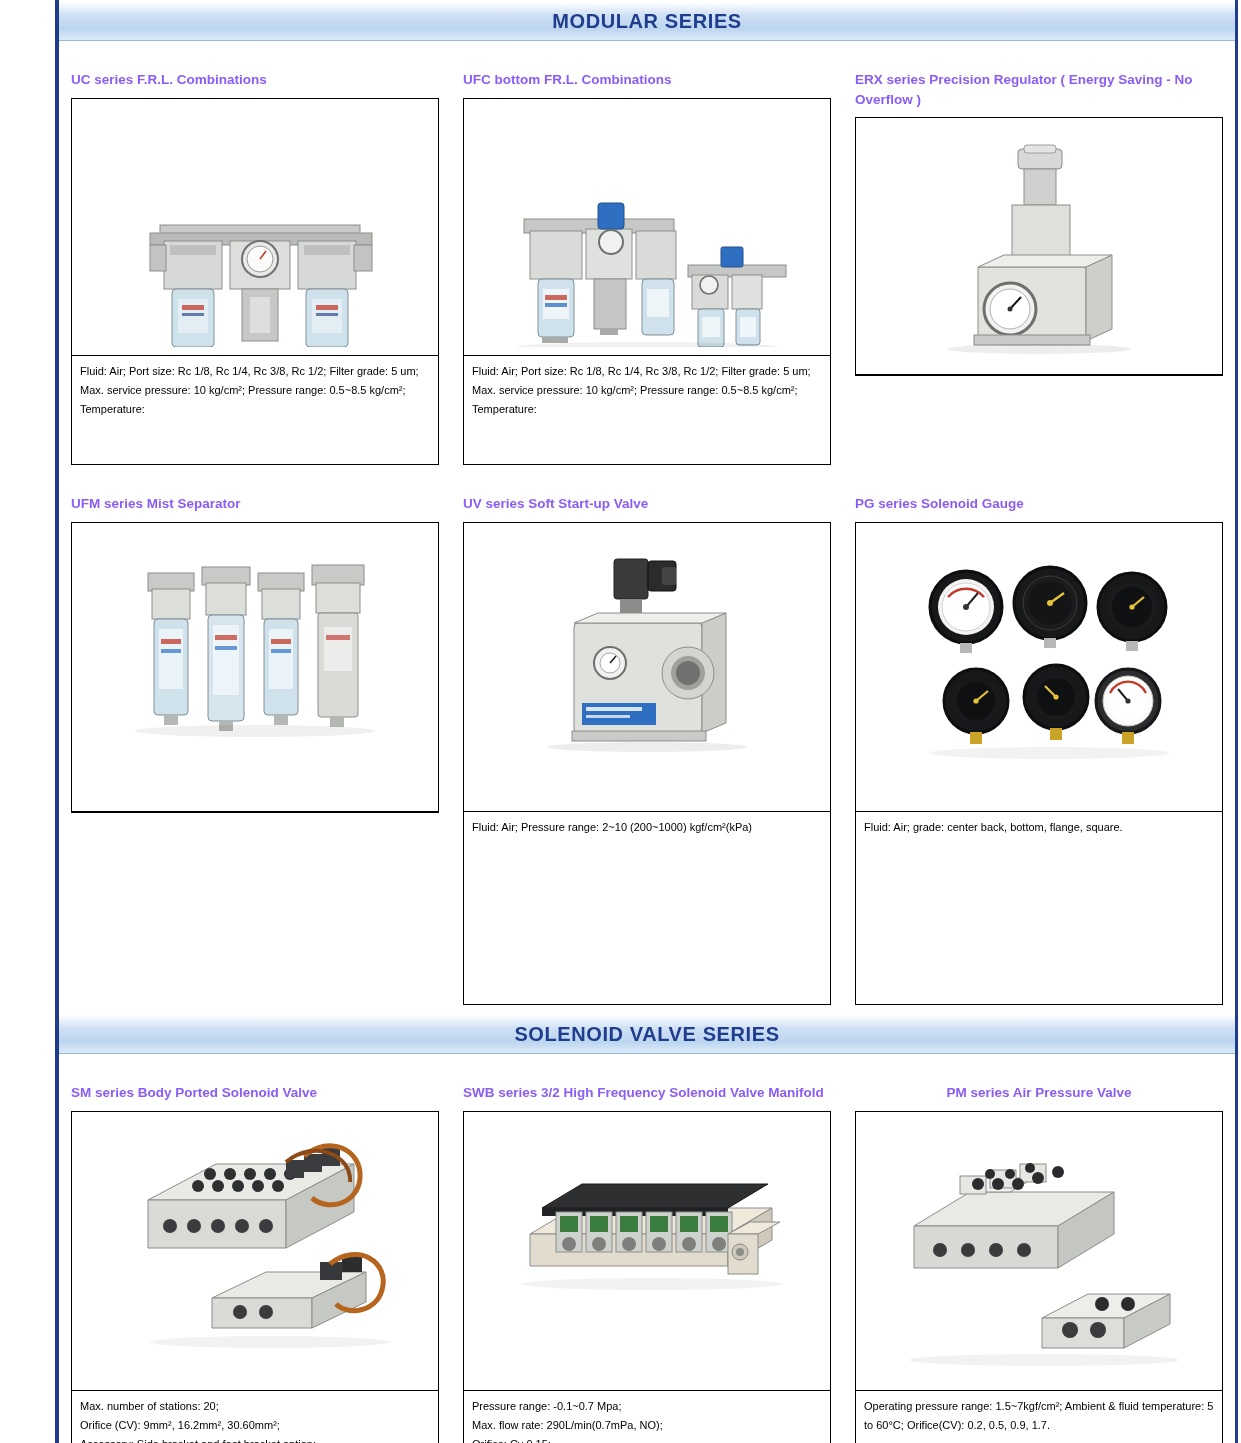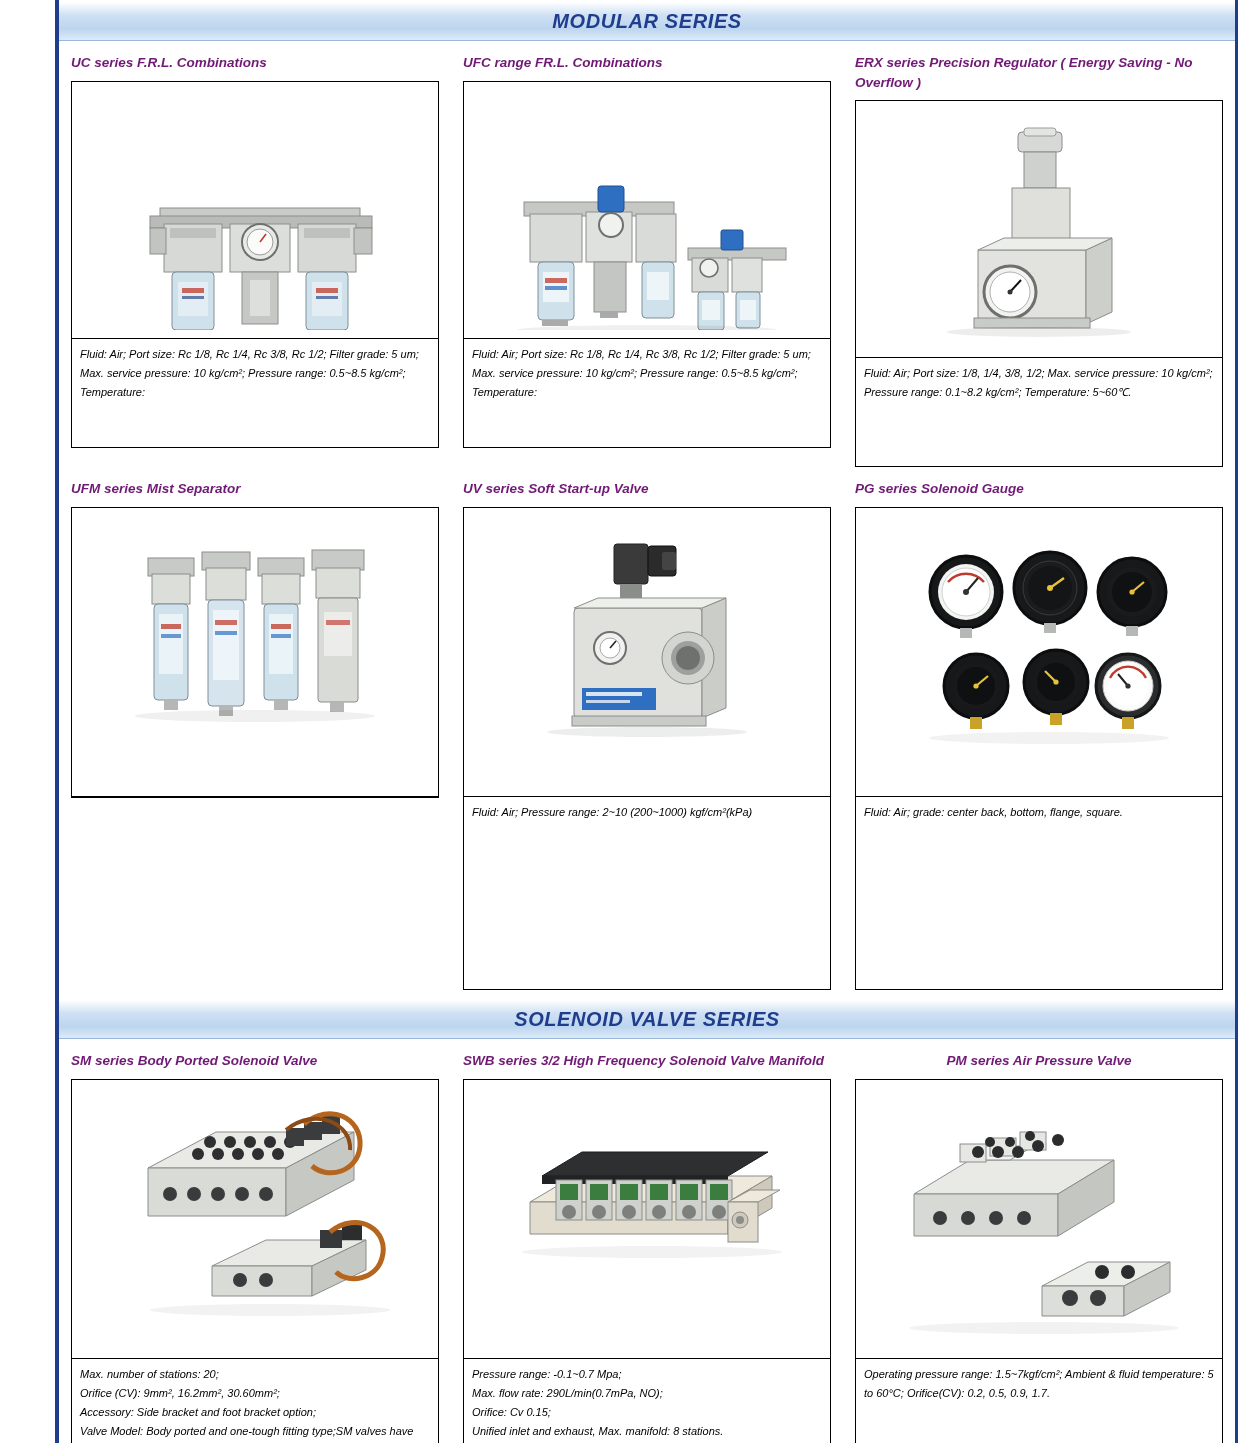--- a/index.html
+++ b/index.html
@@ -14,21 +14,20 @@
     color: #000000;
     position: relative;
     overflow: hidden;
   }
   .page {
     position: relative;
     width: 1241px;
     height: 1443px;
     box-sizing: border-box;
     padding: 0 0 0 0;
-    font-style: italic;
   }
   
   .left-rule {
     position: absolute;
     left: 55px;
     top: 0;
     width: 4px;
     height: 1443px;
     background: #1f3d8c;
   }
@@ -68,23 +67,23 @@
     width: 1176px;
   }
   .col {
     width: 392px;
     box-sizing: border-box;
     padding: 0 12px;
   }
   .card-title {
     font-size: 13.5px;
     font-weight: bold;
-    color: #701a75;
+    color: #8b5cf6;
     line-height: 1.45;
-    padding: 12px 0 8px 0;
+    padding: 29px 0 8px 0;
     min-height: 20px;
   }
   .card-title.center {
     text-align: center;
   }
   .card {
     border: 1px solid #000;
     box-sizing: border-box;
     background: #fff;
   }
@@ -169,21 +168,21 @@
               <rect x="264" y="138" width="18" height="26" fill="#c2c4c1" stroke="#8d8f8c"></rect>
 
               <ellipse cx="170" cy="246" rx="110" ry="5" fill="#000" opacity="0.07"></ellipse>
             </svg>
           </div>
           <div class="desc">Fluid: Air; Port size: Rc 1/8, Rc 1/4, Rc 3/8, Rc 1/2; Filter grade: 5 um; Max. service pressure: 10 kg/cm²; Pressure range: 0.5~8.5 kg/cm²; Temperature:</div>
         </div>
       </div>
 
       <div class="col">
-        <div class="card-title">UFC range FR.L. Combinations</div>
+        <div class="card-title">UFC bottom FR.L. Combinations</div>
         <div class="card">
           <div class="img-box">
             <svg width="330" height="240" viewBox="0 0 330 240">
 
               <rect x="42" y="112" width="150" height="14" fill="#c6c8c5" stroke="#8d8f8c"></rect>
               <rect x="48" y="124" width="52" height="48" fill="#d9dbd8" stroke="#8d8f8c"></rect>
               <rect x="104" y="122" width="46" height="50" fill="#dfe1de" stroke="#8d8f8c"></rect>
               <rect x="154" y="124" width="40" height="48" fill="#d9dbd8" stroke="#8d8f8c"></rect>
               <rect x="116" y="96" width="26" height="26" rx="3" fill="#2f6fc2" stroke="#22508f"></rect>
               <circle cx="129" cy="135" r="12" fill="#f0f2ef" stroke="#6f716e" stroke-width="2"></circle>
@@ -233,21 +232,20 @@
 
               <circle cx="136" cy="182" r="26" fill="#f2f3f0" stroke="#6e706d" stroke-width="3"></circle>
               <circle cx="136" cy="182" r="20" fill="#ffffff" stroke="#b0b2af"></circle>
               <line x1="136" y1="182" x2="147" y2="170" stroke="#111" stroke-width="2"></line>
               <circle cx="136" cy="182" r="2.5" fill="#333"></circle>
 
               <rect x="100" y="208" width="116" height="10" fill="#c9cbc8" stroke="#8b8d8a"></rect>
               <ellipse cx="165" cy="222" rx="92" ry="5" fill="#000" opacity="0.07"></ellipse>
             </svg>
           </div>
-          <div class="desc">Fluid: Air; Port size: 1/8, 1/4, 3/8, 1/2; Max. service pressure: 10 kg/cm²; Pressure range: 0.1~8.2 kg/cm²; Temperature: 5~60℃.</div>
         </div>
       </div>
     </div>
 
     <div class="grid">
 
       <div class="col">
         <div class="card-title">UFM series Mist Separator</div>
         <div class="card">
           <div class="img-box xtall">

